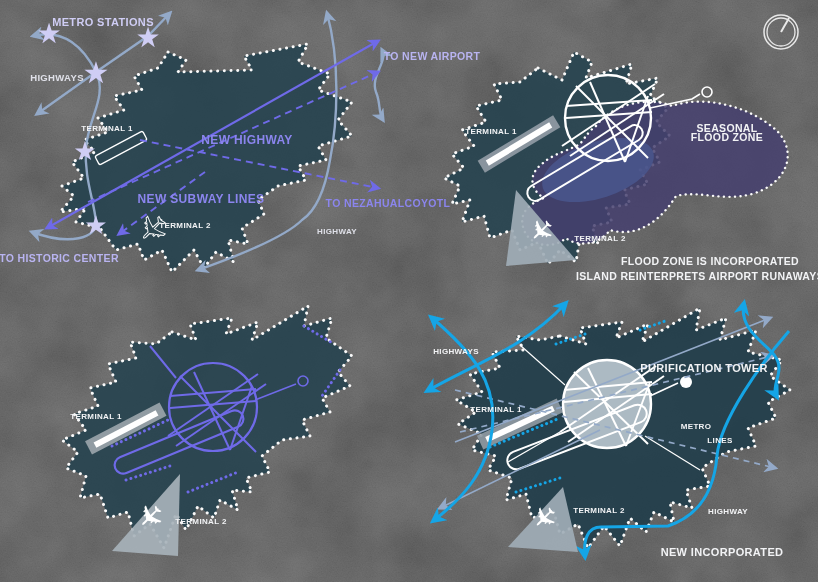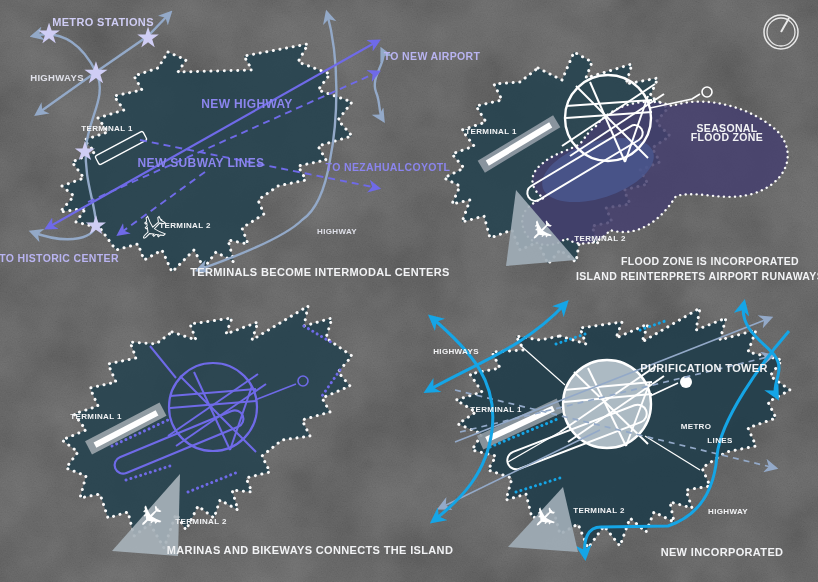--- a/index.html
+++ b/index.html
@@ -4,21 +4,21 @@
 <style>
   html,body{margin:0;padding:0;background:#111;}
   .stage{position:relative;width:818px;height:582px;overflow:hidden;background:#232323;
          font-family:"Liberation Sans", sans-serif;}
   .stage svg.base{position:absolute;left:0;top:0;}
   .lbl{position:absolute;transform:translate(-50%,-50%);white-space:nowrap;
        font-weight:700;letter-spacing:.35px;line-height:1;}
   .b{font-weight:700;}
   .s8{font-size:8px;} .s75{font-size:11px;} .s95{font-size:9.5px;}
   .s10{font-size:10.5px;} .s11{font-size:11px;} .s12{font-size:12px;}
-  .c-purple{color:#8b85ee;} .c-lav{color:#b9b4f1;text-align:center;} .c-lav2{color:#cfcdf4;}
+  .c-purple{color:#8b85ee;margin-top:36px;} .c-lav{color:#b9b4f1;text-align:center;} .c-lav2{color:#cfcdf4;}
   .c-white{color:#f2f3f5;} .c-grey{color:#dfe0e8;}
 </style>
 </head>
 <body>
 
 <div class="stage">
 
   <svg class="base" width="818" height="582" aria-hidden="true">
     <defs>
       <filter id="mottle" x="0" y="0" width="100%" height="100%">
@@ -211,32 +211,30 @@
   <div class="lbl b s11 c-lav2" style="left:103px;top:22px">METRO STATIONS</div>
   <div class="lbl b s95 c-grey" style="left:57px;top:78px">HIGHWAYS</div>
   <div class="lbl b s12 c-purple" style="left:247px;top:104px">NEW HIGHWAY</div>
   <div class="lbl s8 c-white" style="left:107px;top:129px">TERMINAL 1</div>
   <div class="lbl b s12 c-purple" style="left:201px;top:163px">NEW SUBWAY LINES</div>
   <div class="lbl b s10 c-lav" style="left:432px;top:56px">TO NEW AIRPORT</div>
   <div class="lbl b s10 c-purple" style="left:388px;top:167px">TO NEZAHUALCOYOTL</div>
   <div class="lbl s8 c-white" style="left:185px;top:226px">TERMINAL 2</div>
   <div class="lbl b s8 c-grey" style="left:337px;top:232px">HIGHWAY</div>
   <div class="lbl b s10 c-lav" style="left:59px;top:258px">TO HISTORIC CENTER</div>
-  <div class="lbl s11 c-white" style="left:320px;top:272px">TERMINALS BECOME INTERMODAL CENTERS</div>
 
   <div class="lbl s8 c-white" style="left:491px;top:132px">TERMINAL 1</div>
   <div class="lbl b s10 c-white" style="left:727px;top:128px">SEASONAL</div>
   <div class="lbl b s10 c-white" style="left:727px;top:137px">FLOOD ZONE</div>
   <div class="lbl s8 c-white" style="left:600px;top:239px">TERMINAL 2</div>
   <div class="lbl s10 c-white" style="left:710px;top:261px">FLOOD ZONE  IS INCORPORATED</div>
   <div class="lbl s10 c-white" style="left:700px;top:276px">ISLAND REINTERPRETS AIRPORT RUNAWAYS</div>
 
   <div class="lbl s8 c-white" style="left:96px;top:417px">TERMINAL 1</div>
   <div class="lbl s8 c-white" style="left:201px;top:522px">TERMINAL 2</div>
-  <div class="lbl s11 c-white" style="left:310px;top:550px">MARINAS AND BIKEWAYS CONNECTS THE ISLAND</div>
 
   <div class="lbl b s8 c-white" style="left:456px;top:352px">HIGHWAYS</div>
   <div class="lbl s8 c-white" style="left:496px;top:410px">TERMINAL 1</div>
   <div class="lbl b s75 c-white" style="left:704px;top:368px">PURIFICATION TOWER</div>
   <div class="lbl b s8 c-white" style="left:696px;top:427px">METRO</div>
   <div class="lbl b s8 c-white" style="left:720px;top:441px">LINES</div>
   <div class="lbl s8 c-white" style="left:599px;top:511px">TERMINAL 2</div>
   <div class="lbl b s8 c-white" style="left:728px;top:512px">HIGHWAY</div>
   <div class="lbl s11 c-white" style="left:722px;top:552px">NEW INCORPORATED</div>
 

